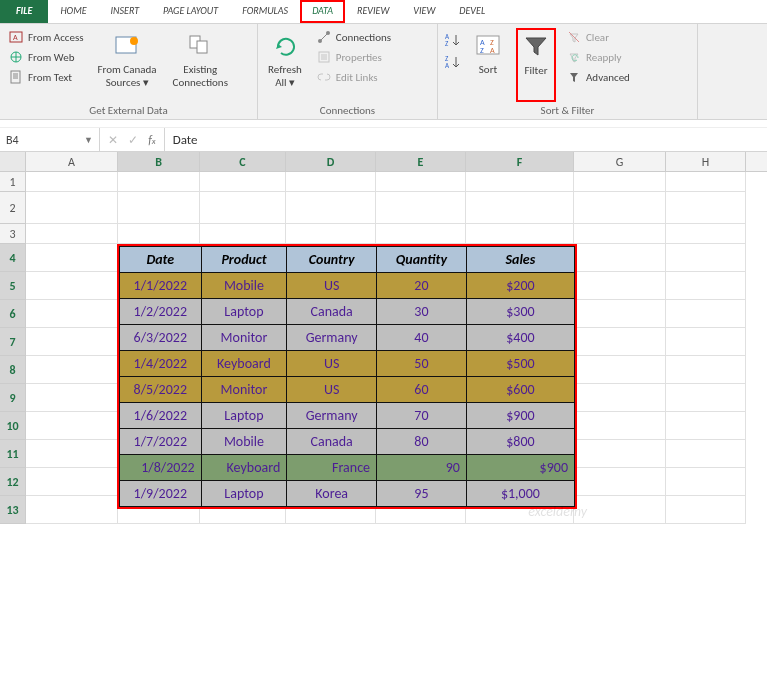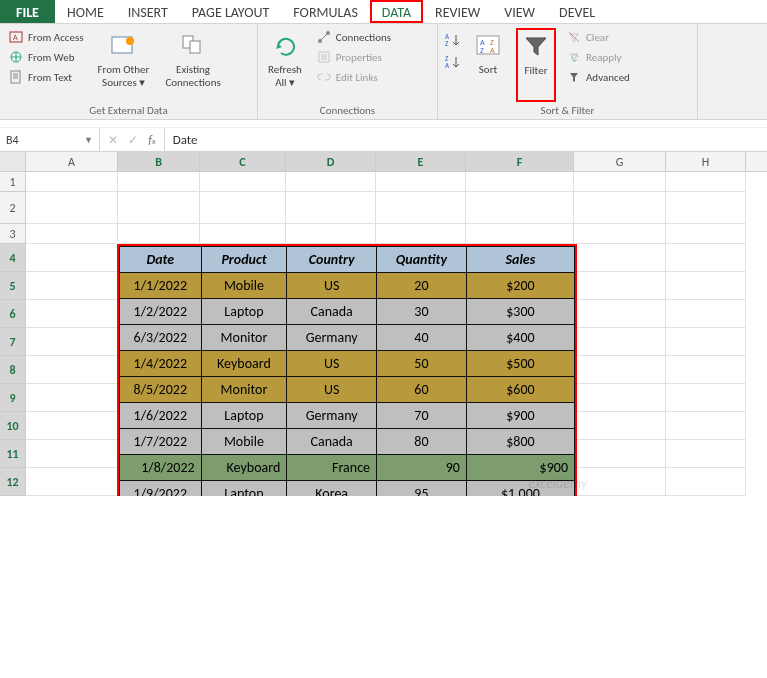--- a/index.html
+++ b/index.html
@@ -1,20 +1,20 @@
 <!DOCTYPE html>
 <html><head>
 <meta charset="utf-8">
 <style>
 * { box-sizing: border-box; margin: 0; padding: 0; font-family: "Segoe UI", Calibri, sans-serif; }
 body { background: #fff; font-size: 12px; color: #444; width: 767px; }
 
 
 .tabs { display: flex; height: 24px; background: #fff; border-bottom: 1px solid #d4d4d4; }
-.tab { padding: 4px 12px 3px; font-size: 14px; color: #444; cursor: pointer; }
+.tab { padding: 4px 12px 3px; font-size: 10px; color: #444; cursor: pointer; font-style: italic; }
 .tab.file { background: #217346; color: #fff; font-weight: 600; padding: 4px 16px; }
 .tab.active { color: #217346; }
 .tab.highlight { border: 2px solid red; padding: 2px 10px 1px; }
 
 
 .ribbon { display: flex; background: #f1f1f1; border-bottom: 1px solid #d4d4d4; height: 96px; }
 .group { border-right: 1px solid #d4d4d4; padding: 4px 6px 2px; display: flex; flex-direction: column; }
 .group-label { text-align: center; font-size: 11px; color: #666; margin-top: auto; padding-top: 2px; }
 .group-body { display: flex; gap: 8px; flex: 1; }
 .stack { display: flex; flex-direction: column; gap: 2px; justify-content: flex-start; }
@@ -46,21 +46,21 @@
 
 
 
 
 .data-area { position: relative; }
 .sheet-title { position: absolute; font-weight: bold; font-style: italic; font-size: 17px; color: #000; text-align: center; background: #b0c4d8; border: 1px solid #333; }
 .data-table { position: absolute; border: 2px solid red; }
 .data-table table { border-collapse: collapse; width: 100%; }
 .data-table th, .data-table td { border: 1px solid #111; text-align: center; font-size: 14px; padding: 4px 6px; }
 .data-table th { background: #b0c4d8; font-style: italic; font-weight: bold; color: #000; }
-.data-table td { background: #bfbfbf; color: #000000; }
+.data-table td { background: #bfbfbf; color: #4c1d95; }
 .data-table tr.gold td { background: #b89a3d; }
 .data-table tr.green td { background: #7d9d6e; text-align: right; }
 .row-h.sel, .col-h.sel { background: #d6d6d6; color: #217346; font-weight: 600; }
 
 
 .wm { position: absolute; right: 180px; bottom: 4px; font-size: 14px; color: rgba(0,0,0,0.12); font-style: italic; pointer-events: none; }
 </style>
 </head>
 <body>
 
@@ -112,21 +112,21 @@
           <span>From Text</span>
         </div>
       </div>
       <div class="big-btn">
         <span class="icon">
             <svg width="30" height="30">
               <rect x="4" y="6" width="20" height="16" fill="#fff" stroke="#68a"></rect>
               <circle cx="22" cy="10" r="4" fill="#f90"></circle>
             </svg>
           </span>
-        <span class="lbl" style="white-space:pre-line">From Other
+        <span class="lbl" style="white-space:pre-line">From Canada
 Sources ▾</span>
       </div>
       <div class="big-btn">
         <span class="icon">
             <svg width="30" height="30">
               <rect x="5" y="5" width="10" height="12" fill="#fff" stroke="#888"></rect>
               <rect x="12" y="10" width="10" height="12" fill="#fff" stroke="#888"></rect>
             </svg>
           </span>
         <span class="lbl" style="white-space:pre-line">Existing
@@ -397,20 +397,31 @@
         <div class="cell" style="width: 82px;"></div>
         <div class="cell" style="width: 86px;"></div>
         <div class="cell" style="width: 90px;"></div>
         <div class="cell" style="width: 90px;"></div>
         <div class="cell" style="width: 108px;"></div>
         <div class="cell" style="width: 92px;"></div>
         <div class="cell" style="width: 80px;"></div>
       </div>
       <div class="row" style="height: 28px;">
         <div class="row-h sel" style="line-height: 28px;">12</div>
+        <div class="cell" style="width: 92px;"></div>
+        <div class="cell" style="width: 82px;"></div>
+        <div class="cell" style="width: 86px;"></div>
+        <div class="cell" style="width: 90px;"></div>
+        <div class="cell" style="width: 90px;"></div>
+        <div class="cell" style="width: 108px;"></div>
+        <div class="cell" style="width: 92px;"></div>
+        <div class="cell" style="width: 80px;"></div>
+      </div>
+      <div class="row" style="height: 28px;">
+        <div class="row-h sel" style="line-height: 28px;">13</div>
         <div class="cell" style="width: 92px;"></div>
         <div class="cell" style="width: 82px;"></div>
         <div class="cell" style="width: 86px;"></div>
         <div class="cell" style="width: 90px;"></div>
         <div class="cell" style="width: 90px;"></div>
         <div class="cell" style="width: 108px;"></div>
         <div class="cell" style="width: 92px;"></div>
         <div class="cell" style="width: 80px;"></div>
       </div>
     </div>

